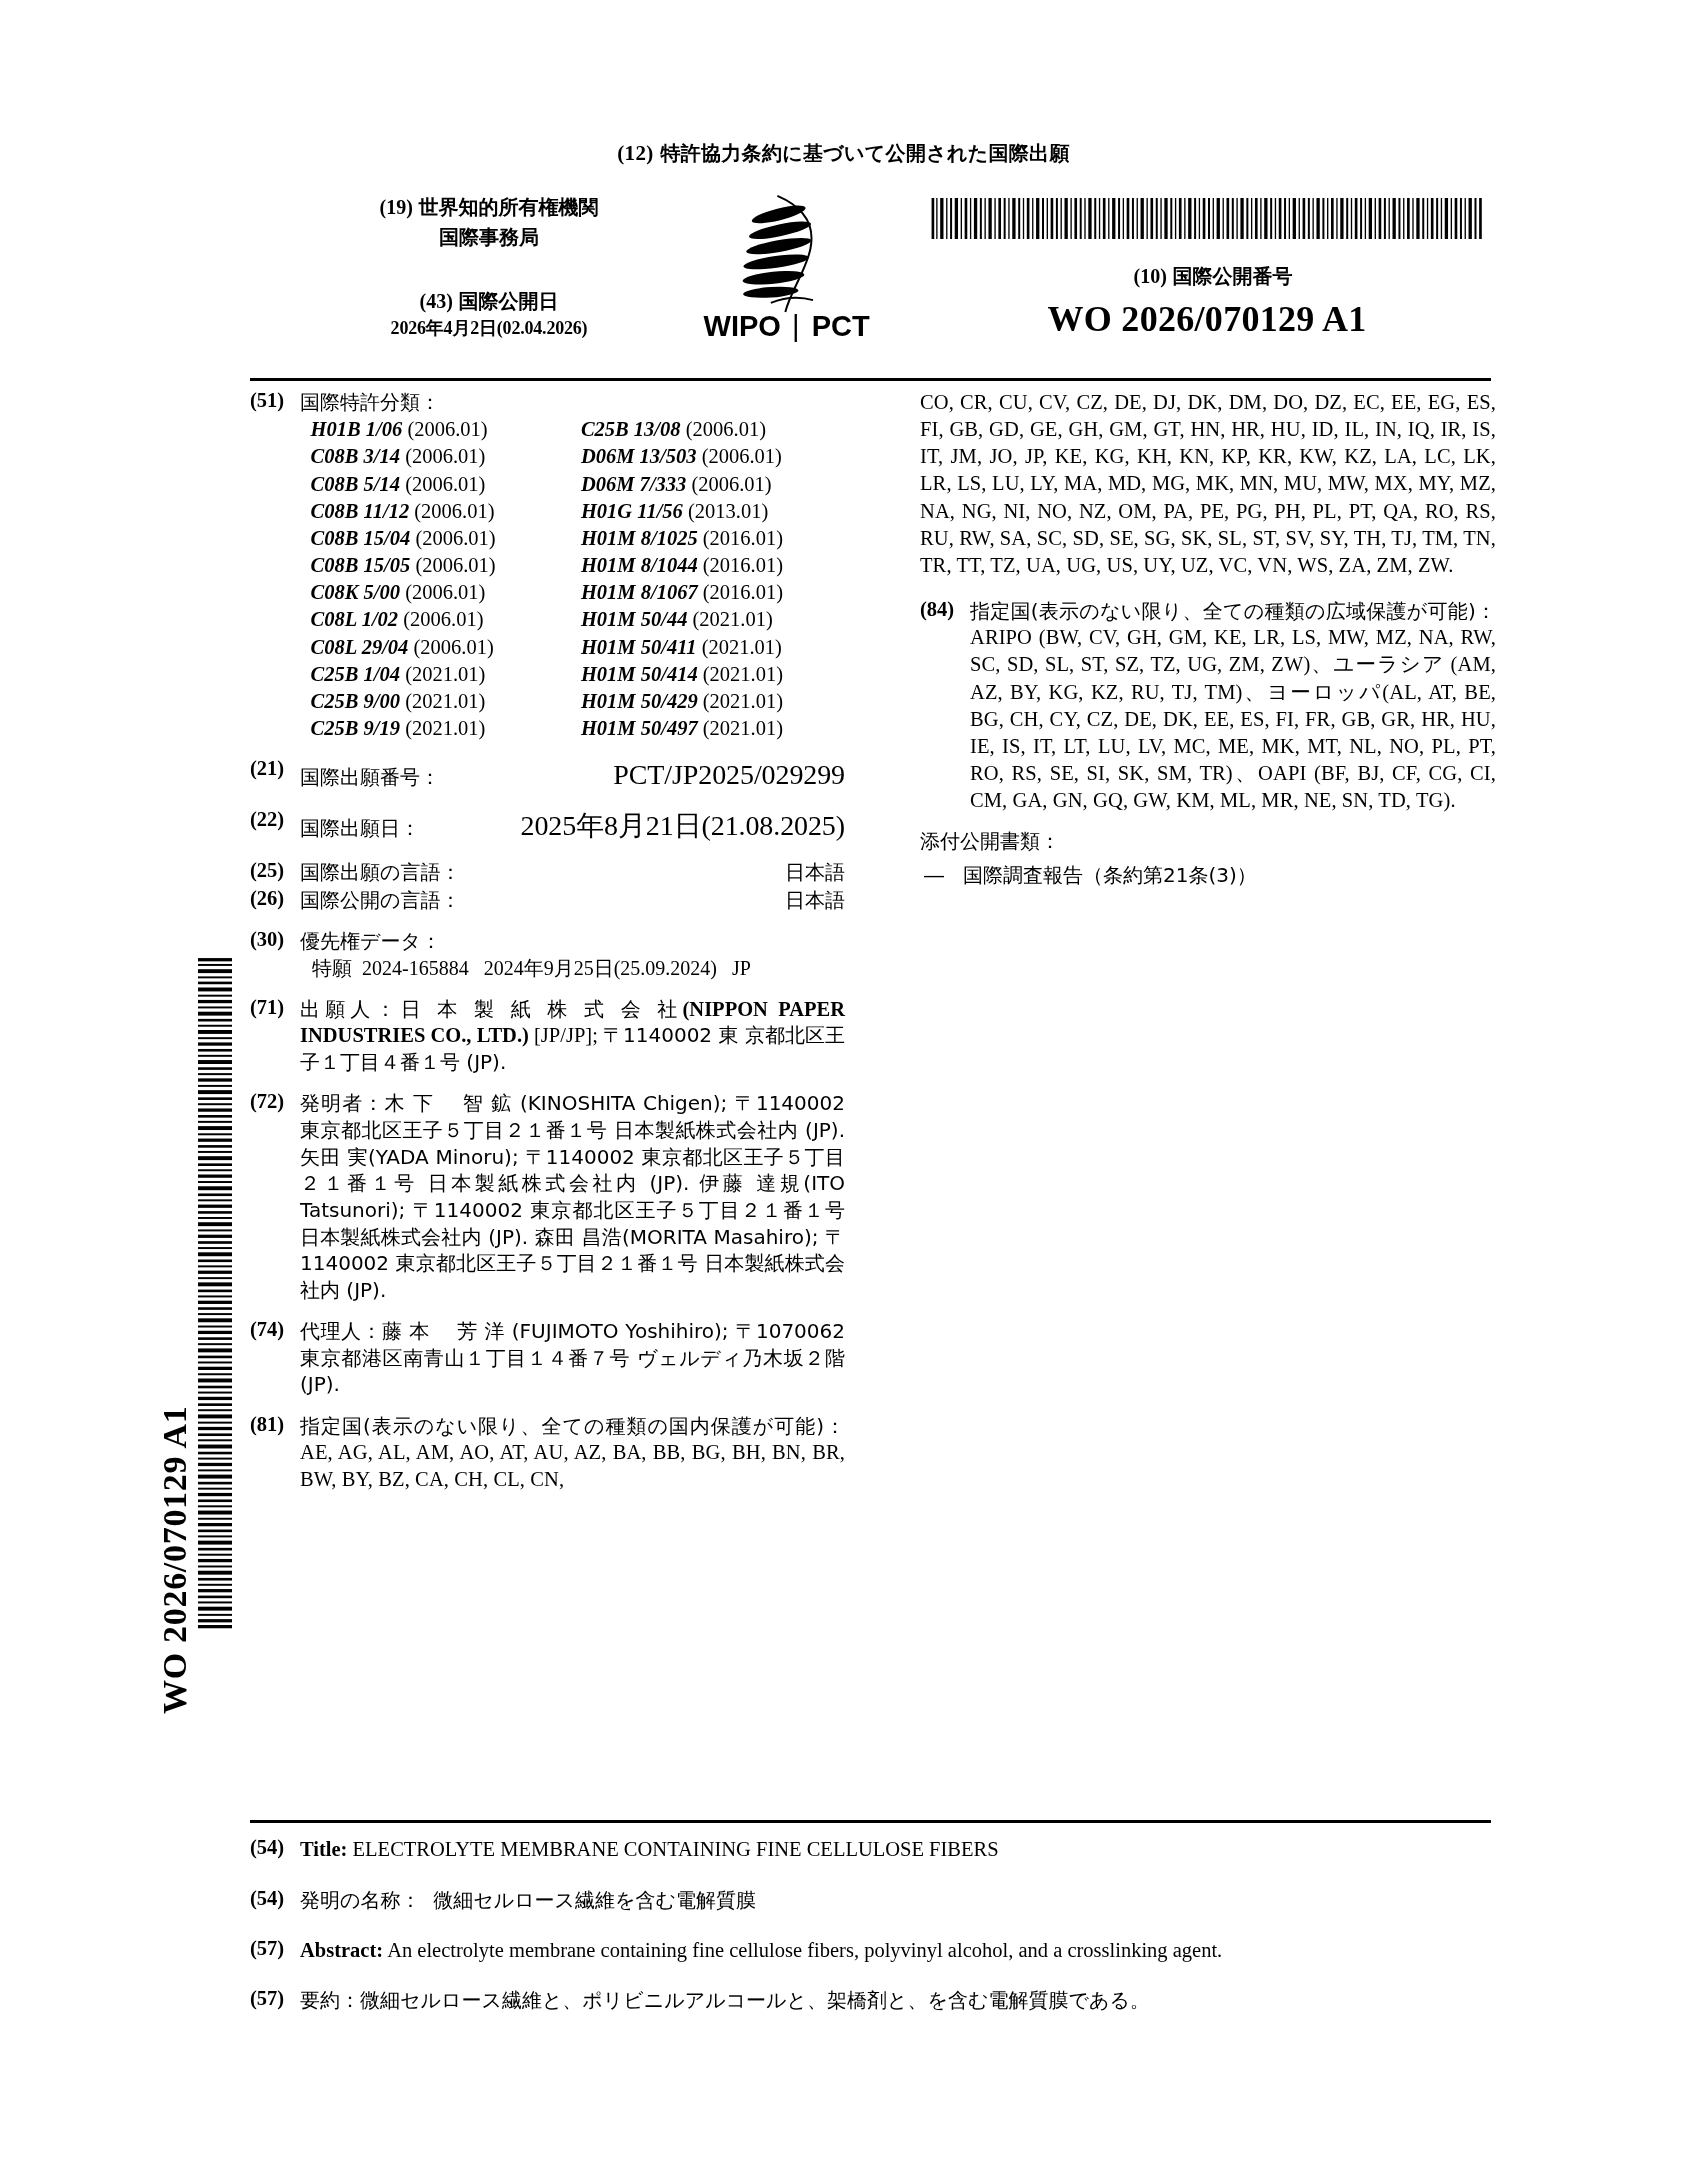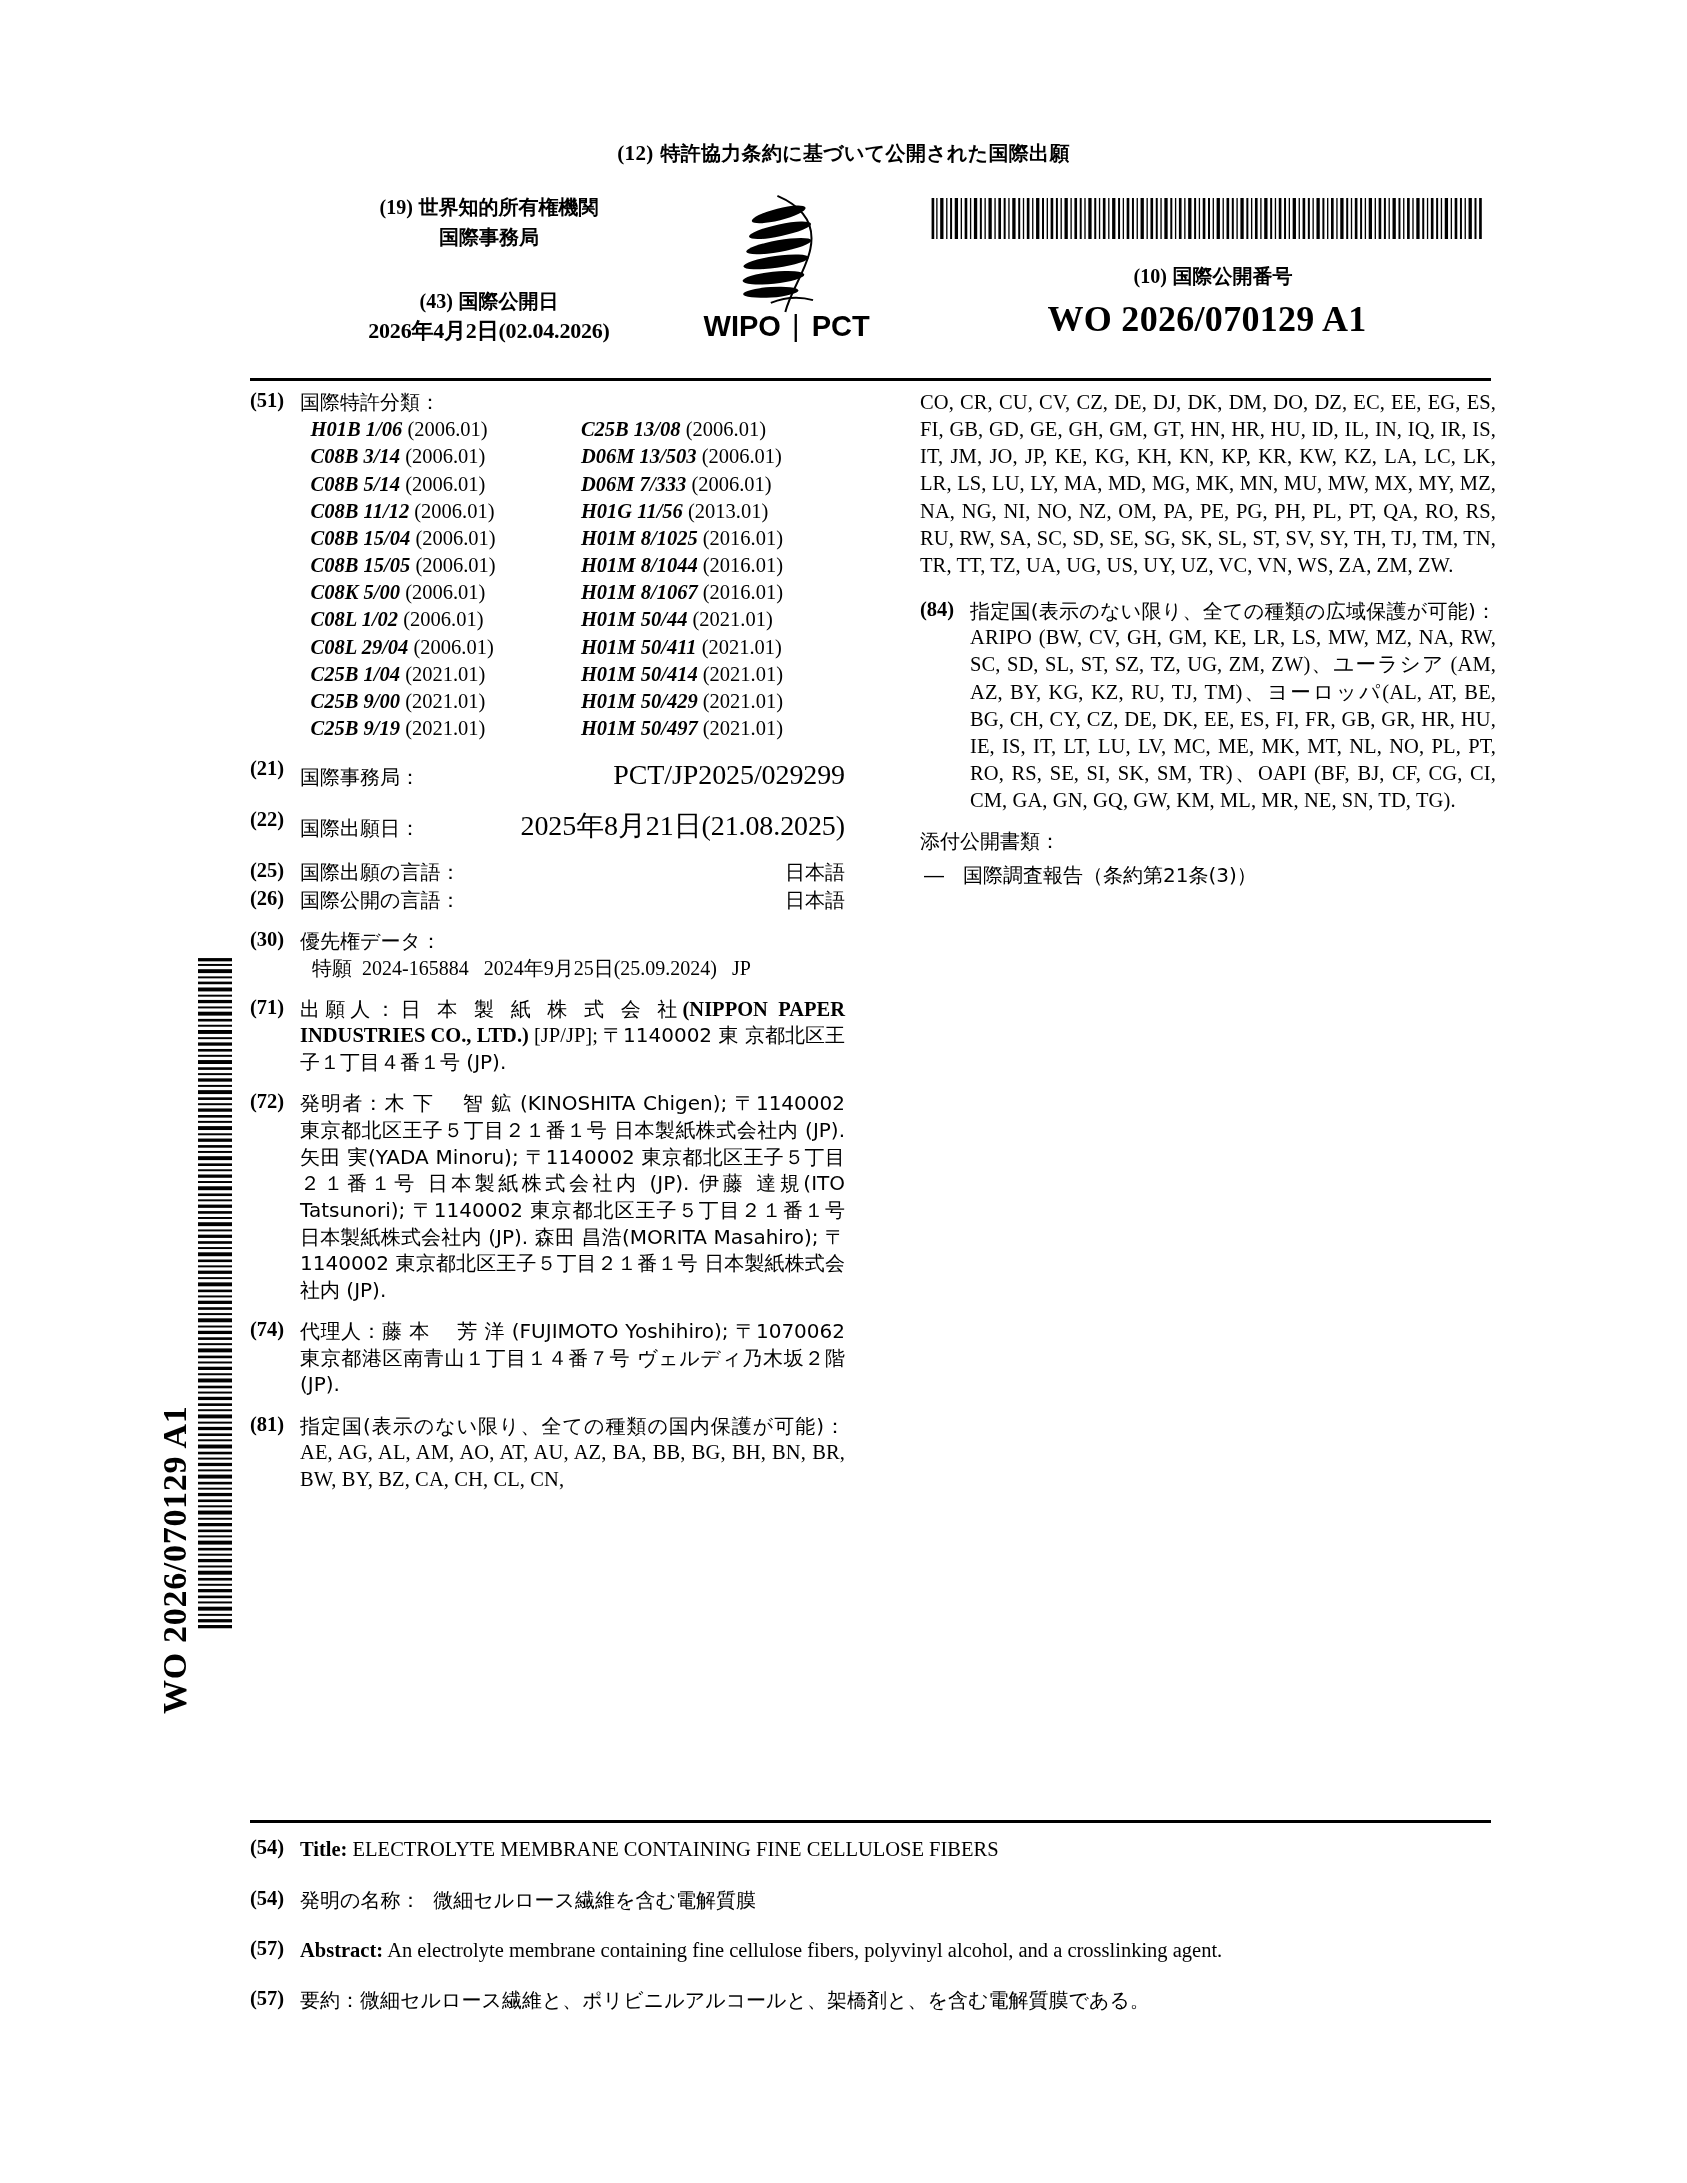--- a/index.html
+++ b/index.html
@@ -51,21 +51,21 @@
   .pubdate-left {
     position: absolute;
     left: 284px; top: 286px;
     width: 410px;
     text-align: center;
     font-size: 22.5px;
     line-height: 1.35;
     font-weight: 600;
   }
   .pubdate-left .num { font-size: 20px; }
-  .pubdate-left .dval { font-weight: 700; font-size: 22px; letter-spacing: -0.2px;}
+  .pubdate-left .dval { font-weight: 700; font-size: 18px; letter-spacing: -0.2px;}
 
   
   .wipo-logo {
     position: absolute;
     left: 699px; top: 192px;
     width: 232px; height: 155px;
   }
   .wipo-logo svg { display:block; }
 
   
@@ -485,21 +485,21 @@
           <div class="ipc-cell"><span class="ipc-code">H01M 50/429</span> <span class="ipc-ver">(2021.01)</span></div>
           <div class="ipc-cell"><span class="ipc-code">C25B 9/19</span> <span class="ipc-ver">(2021.01)</span></div>
           <div class="ipc-cell"><span class="ipc-code">H01M 50/497</span> <span class="ipc-ver">(2021.01)</span></div>
         </div>
       </div>
     </div>
 
     <div class="entry" style="margin-top:14.6px">
       <span class="tag">(21)</span>
       <div class="body kv">
-        <span class="k">国際事務局：</span>
+        <span class="k">国際出願番号：</span>
         <span class="v">PCT/JP2025/029299</span>
       </div>
     </div>
 
     <div class="entry" style="margin-top:14.6px">
       <span class="tag">(22)</span>
       <div class="body kv">
         <span class="k">国際出願日：</span>
         <span class="v">2025年8月21日(21.08.2025)</span>
       </div>

